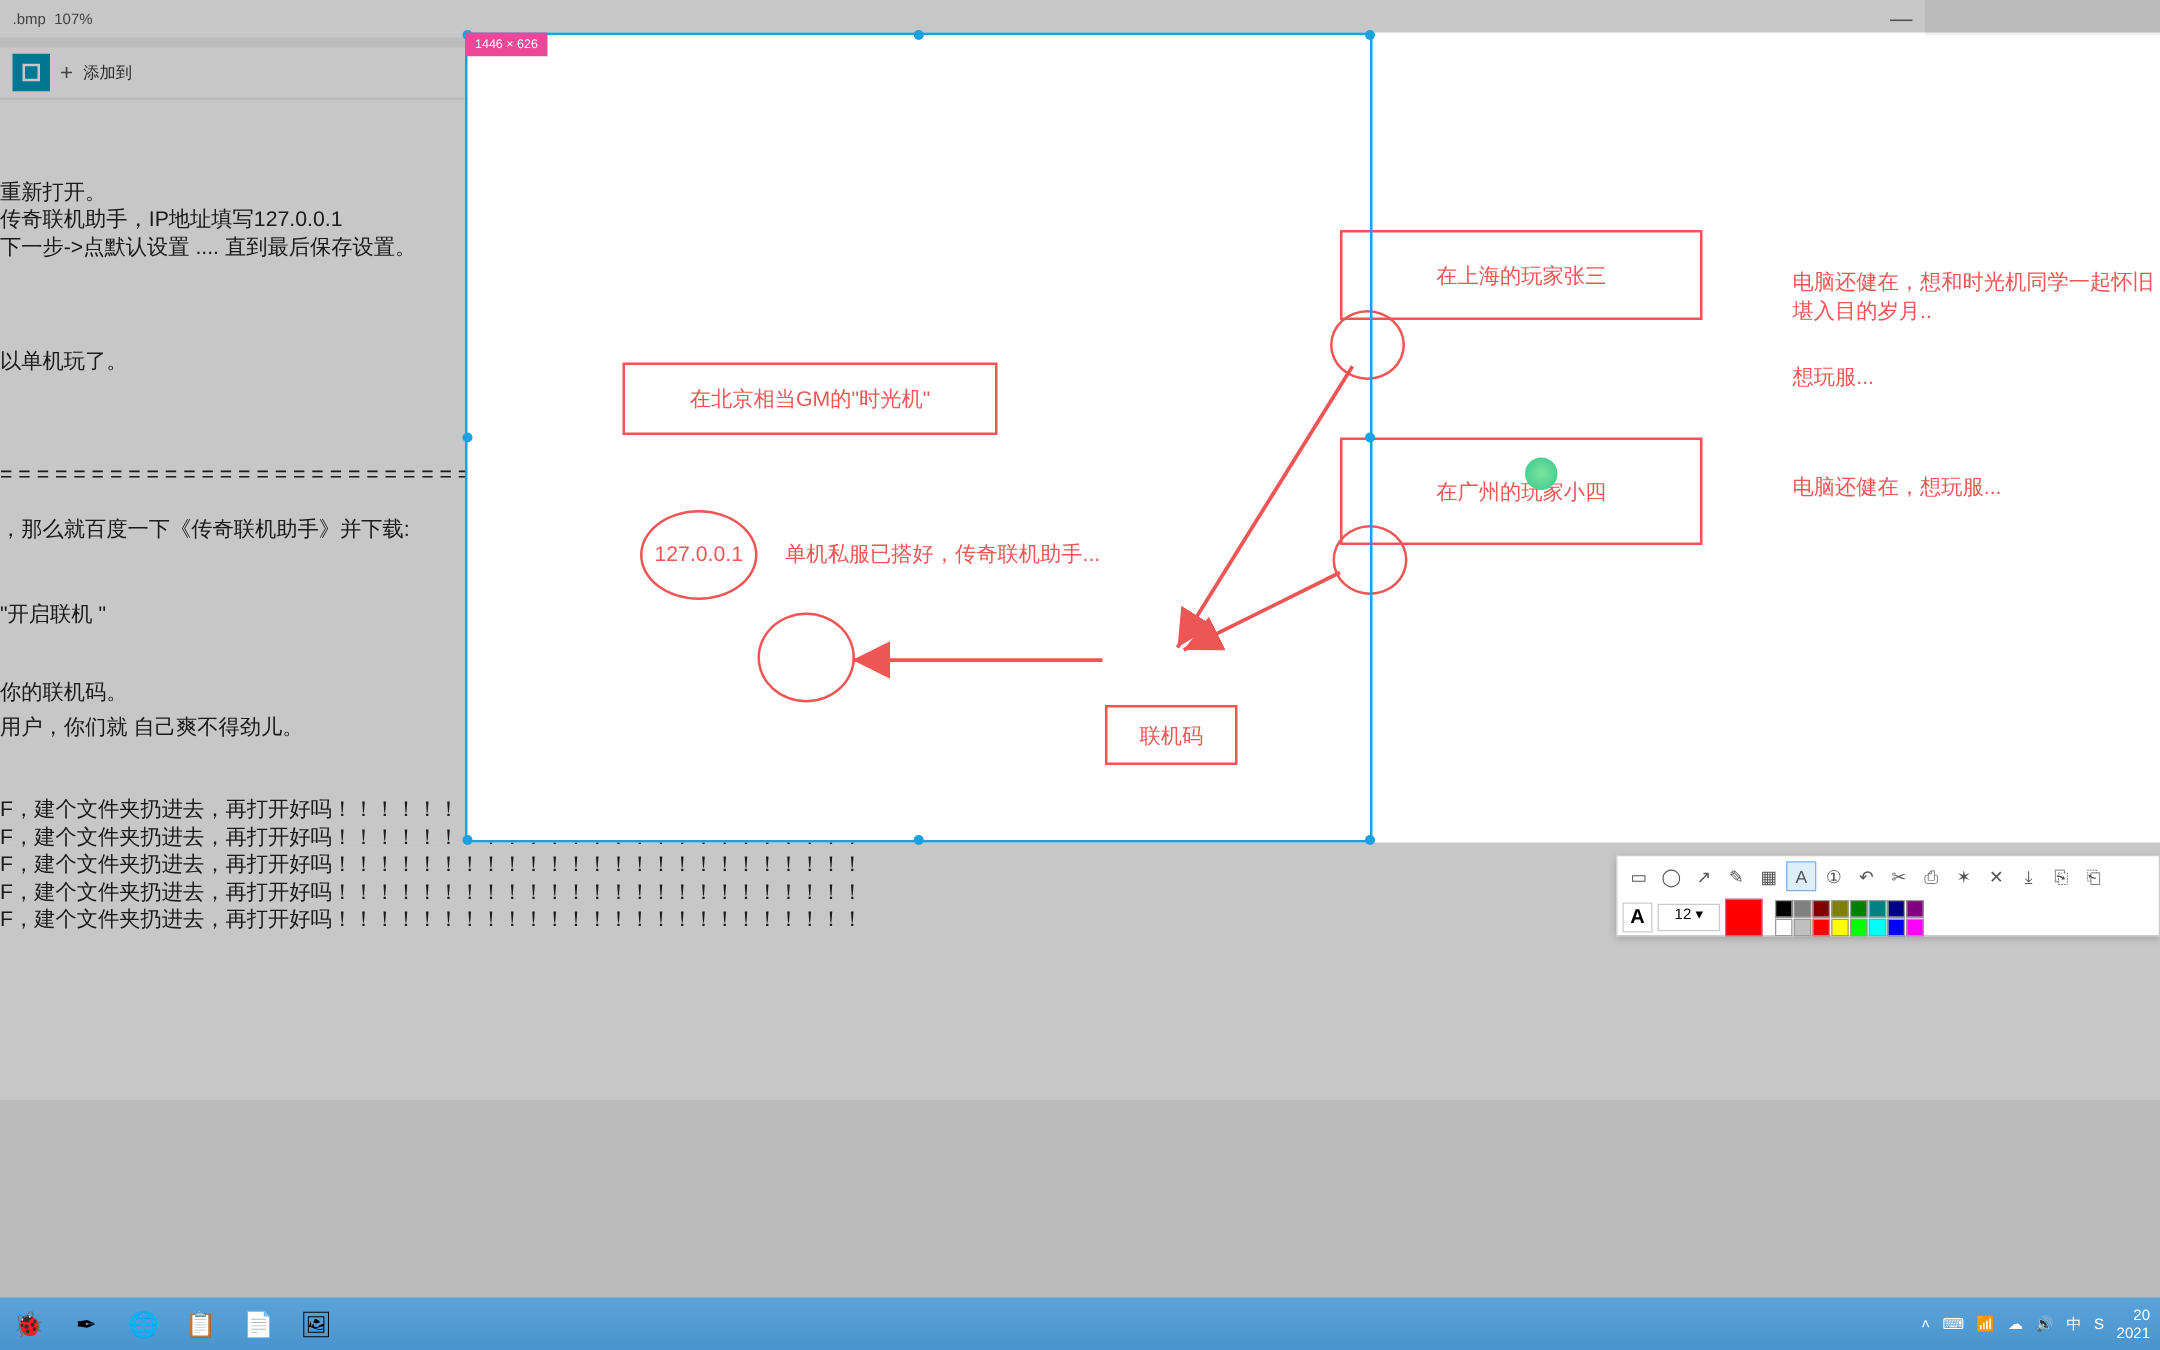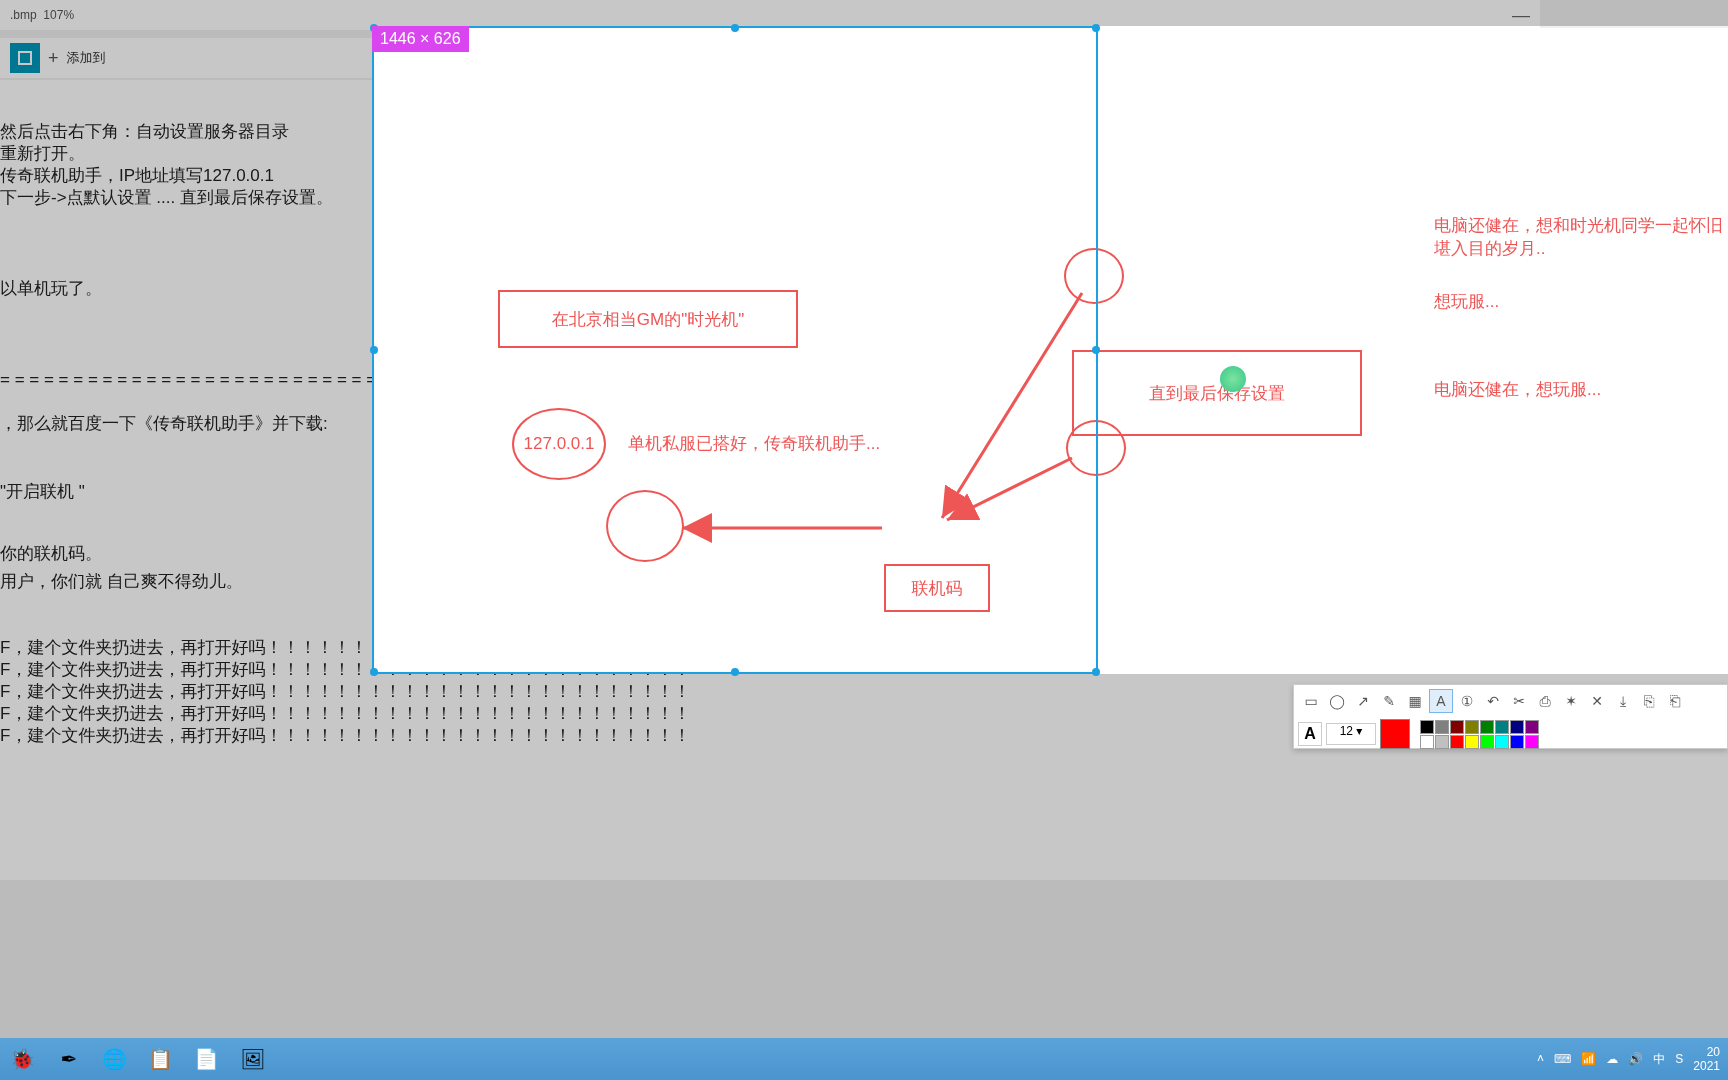--- a/index.html
+++ b/index.html
@@ -43,22 +43,22 @@
 }
 .doc-line { position:absolute; white-space:nowrap; }
 
 
 .selection {
   position:absolute; left:372px; top:26px; width:726px; height:648px;
   border:2px solid #1ba1e2; background:transparent; pointer-events:none;
 }
 .sel-handle { position:absolute; width:8px; height:8px; background:#1ba1e2; border-radius:50%; }
 .dim-label {
-  position:absolute; left:372px; top:26px; background:#d946ef; color:#fff;
-  font-size:16px; padding:4px 8px; z-index:50;
+  position:absolute; left:372px; top:26px; background:#ec4899; color:#fff;
+  font-size:10px; padding:4px 8px; z-index:50;
 }
 
 
 .diagram-area {
   position:absolute; left:372px; top:28px; width:1356px; height:646px;
   background:#fff;
 }
 .red-box { position:absolute; border:2px solid #d94; border-color:#e55; color:#e55; font-size:17px; display:flex; align-items:center; justify-content:center; }
 .red-text { position:absolute; color:#e55; font-size:17px; }
 .red-ellipse { position:absolute; border:2px solid #e55; border-radius:50%; display:flex; align-items:center; justify-content:center; color:#e55; font-size:17px; }
@@ -121,21 +121,20 @@
   <div class="toolbar-right">
     <span style="font-size:14px">✂</span>
     <span class="edit-link">编辑 &amp; 创建</span>
     <span style="color:#0078d4;font-size:11px">▾</span>
     <span>⇪</span>
     <span>分享</span>
   </div>
 </div>
 
 <div class="background-doc">
-  <div class="doc-line" style="left:0;top:38px">然后点击右下角：自动设置服务器目录</div>
   <div class="doc-line" style="left:0;top:60px">重新打开。</div>
   <div class="doc-line" style="left:0;top:82px">传奇联机助手，IP地址填写127.0.0.1</div>
   <div class="doc-line" style="left:0;top:104px">下一步-&gt;点默认设置 .... 直到最后保存设置。</div>
   <div class="doc-line" style="left:0;top:195px">以单机玩了。</div>
   <div class="doc-line" style="left:0;top:286px">= = = = = = = = = = = = = = = = = = = = = = = = = = = = = = = = = = = = = = = = = = = = = = =</div>
   <div class="doc-line" style="left:0;top:330px">，那么就百度一下《传奇联机助手》并下载:</div>
   <div class="doc-line" style="left:0;top:398px">"开启联机 "</div>
   <div class="doc-line" style="left:0;top:460px">你的联机码。</div>
   <div class="doc-line" style="left:0;top:488px">用户，你们就 自己爽不得劲儿。</div>
   <div class="doc-line" style="left:0;top:554px">F，建个文件夹扔进去，再打开好吗！！！！！！！！！！！！！！！！！！！！！！！！！</div>
@@ -168,24 +167,27 @@
     <span>127.0.0.1</span>
   </div>
   <div class="red-text" style="left:256px;top:404px">单机私服已搭好，传奇联机助手...</div>
 
   <div class="red-ellipse" style="left:234px;top:462px;width:78px;height:72px"></div>
 
   <div class="red-box" style="left:512px;top:536px;width:106px;height:48px">
     <span>联机码</span>
   </div>
 
+  <div class="red-box" style="left:700px;top:156px;width:290px;height:72px">
+    <span>在上海的玩家张三</span>
+  </div>
   <div class="red-ellipse" style="left:692px;top:220px;width:60px;height:56px"></div>
 
   <div class="red-box" style="left:700px;top:322px;width:290px;height:86px">
-    <span>直到最后保存设置</span>
+    <span>在广州的玩家小四</span>
   </div>
   <div class="red-ellipse" style="left:694px;top:392px;width:60px;height:56px"></div>
 
   <div class="green-dot" style="left:848px;top:338px"></div>
 
   <div class="red-text" style="left:1062px;top:186px;width:300px">电脑还健在，想和时光机同学一起怀旧堪入目的岁月..</div>
   <div class="red-text" style="left:1062px;top:262px">想玩服...</div>
   <div class="red-text" style="left:1062px;top:350px">电脑还健在，想玩服...</div>
 </div>
 

